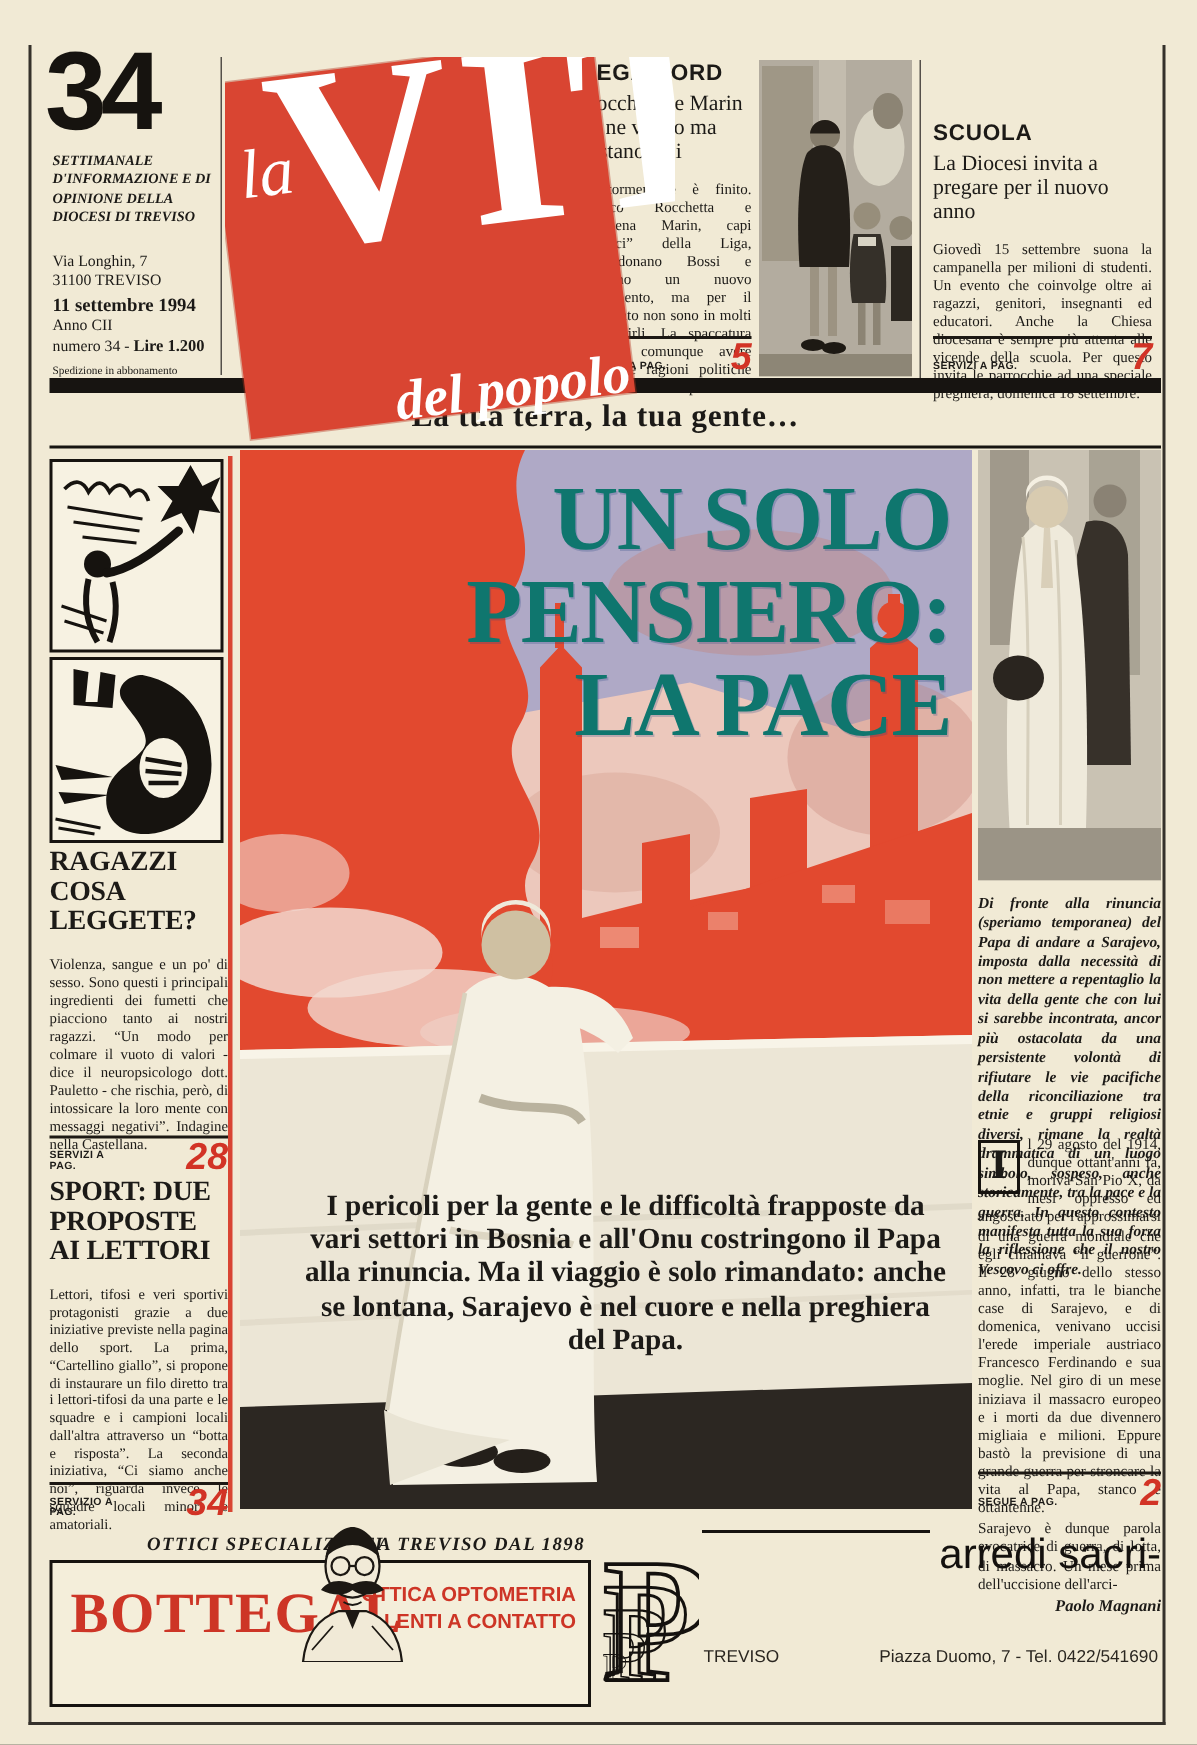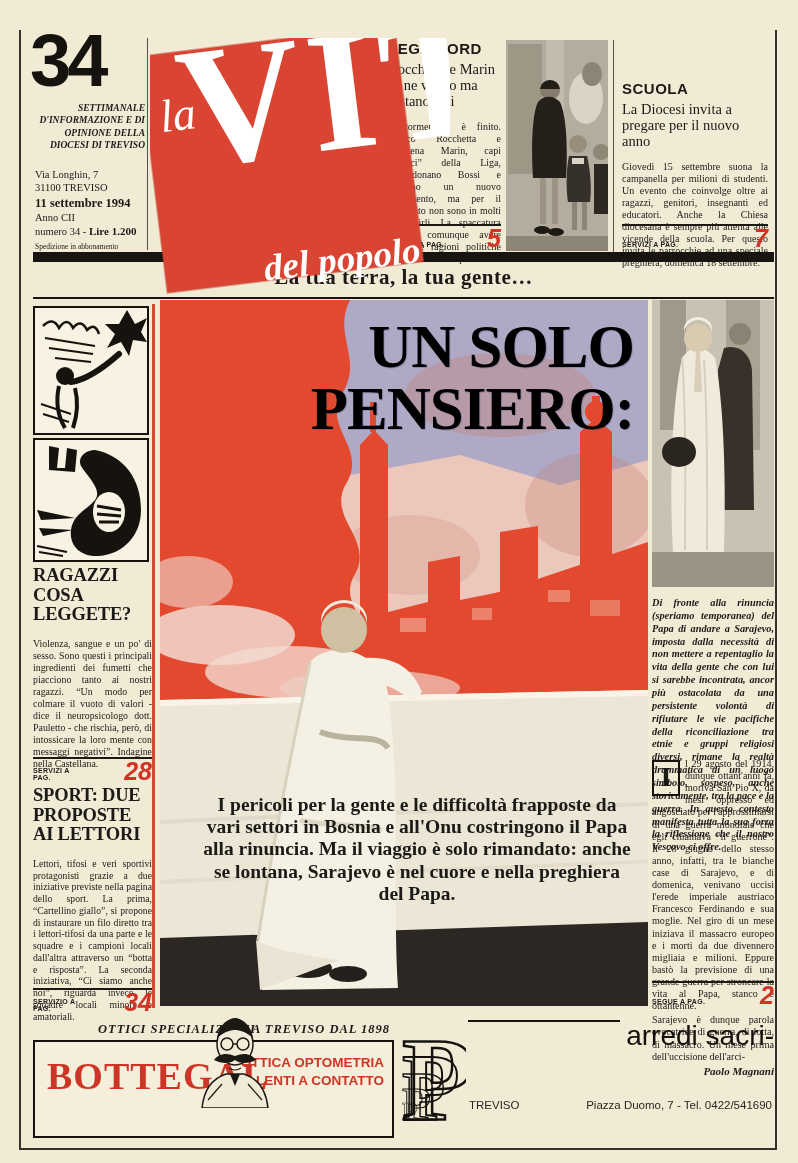--- a/index.html
+++ b/index.html
@@ -4,21 +4,21 @@
 <style>
   html,body{margin:0;padding:0;background:#8a8578;}
   .page{position:relative;width:798px;height:1163px;background:#f1ead5;overflow:hidden;
         font-family:"Liberation Serif",serif;color:#1c1a17;margin:0 auto;}
   .abs{position:absolute;}
   
   .edge{background:#35312b;}
   
   .issue-number{left:30px;top:24px;font-family:"Liberation Sans",sans-serif;font-weight:900;
                 font-size:74px;line-height:1;letter-spacing:-4px;color:#16130f;}
-  .tagline{left:35px;top:102px;width:110px;font-style:italic;font-weight:bold;font-size:9.5px;line-height:1.3;text-align:right;}
+  .tagline{left:35px;top:102px;width:110px;font-style:italic;font-weight:bold;font-size:9.5px;line-height:1.3;}
   .address{left:35px;top:168px;font-size:10.5px;line-height:1.25;}
   .date-line{left:35px;top:196px;font-weight:bold;font-size:12.5px;}
   .anno-line{left:35px;top:212px;font-size:10.5px;}
   .num-line{left:35px;top:225px;font-size:10.5px;}
   .num-line b{font-size:11px;}
   .mailing{left:35px;top:242px;width:110px;font-size:7.5px;line-height:1.3;}
   .vrule{background:#55504a;width:1px;}
   
   .logo{left:152px;top:40px;width:258px;height:238px;background:#d94532;transform:rotate(-7deg);
         z-index:6;box-shadow:0 0 0 1px rgba(180,50,30,.4);}
@@ -41,21 +41,21 @@
   .banner{left:33px;top:265px;width:741px;text-align:center;font-weight:bold;font-size:21px;letter-spacing:.5px;}
   .thinrule{left:33px;top:297px;width:741px;height:2px;background:#171411;}
   
   .panel{border:2px solid #16130f;background:#f7f2e2;}
   .redrule{left:152px;top:304px;width:3px;height:704px;background:#d94532;}
   .lc-title{width:116px;font-weight:bold;font-size:18.5px;line-height:1.06;letter-spacing:-.2px;}
   .lc-body{width:119px;font-size:9.9px;line-height:1.21;text-align:justify;}
   .lc-foot{width:119px;gap:46px;}
   
   .main-art{left:160px;top:300px;width:488px;height:706px;}
-  .headline{right:14px;top:16px;text-align:right;color:#000000;font-weight:bold;font-size:61px;
+  .headline{right:14px;top:16px;text-align:right;color:#0f766e;font-weight:bold;font-size:61px;
             line-height:1.02;letter-spacing:-1px;font-family:"Liberation Serif",serif;
             text-shadow:1px 1px 0 rgba(40,70,130,.25);}
   .caption{right:16px;top:494px;width:430px;text-align:center;font-weight:bold;font-size:19.5px;line-height:1.14;}
   
   .rc{left:652px;width:122px;}
   .rc-intro{font-style:italic;font-weight:bold;font-size:10.3px;line-height:1.25;text-align:justify;}
   .rc-body{font-size:10.1px;line-height:1.2;text-align:justify;}
   .dropcap{float:left;width:24px;height:32px;border:2px solid #16130f;margin:2px 5px 0 0;
            font-weight:bold;font-size:28px;line-height:30px;text-align:center;}
   .byline{text-align:right;font-style:italic;font-weight:bold;font-size:11px;margin-top:2px;}
@@ -236,20 +236,21 @@
       <path d="M140,520 C170,528 200,522 222,530" stroke="#ddd6c3" stroke-width="5" fill="none"></path>
       <circle cx="184" cy="330" r="23" fill="#cfc0a2"></circle>
       <path d="M161,326 a23,23 0 0 1 46,0 l0,-6 a23,20 0 0 0 -46,0 z" fill="#efe9da"></path>
       <ellipse cx="148" cy="668" rx="24" ry="10" fill="#241f1a"></ellipse>
       <ellipse cx="188" cy="674" rx="19" ry="8" fill="#241f1a"></ellipse>
       <path d="M96,640 C120,652 150,656 180,660 L100,690 Z" fill="#e9e4d4"></path>
     </svg>
     <div class="abs headline">
       <div>UN SOLO</div>
       <div>PENSIERO:</div>
+      <div>LA PACE</div>
     </div>
     <div class="abs caption">I pericoli per la gente e le difficoltà frapposte da vari settori in Bosnia e all'Onu costringono il Papa alla rinuncia. Ma il viaggio è solo rimandato: anche se lontana, Sarajevo è nel cuore e nella preghiera del Papa.</div>
   </div>
 
   <div class="abs rc" style="top:300px;height:287px;">
     <svg width="122" height="287" viewBox="0 0 122 287">
       <rect width="122" height="287" fill="#c9c2b3"></rect>
       <rect x="8" y="0" width="26" height="130" fill="#8f887a" opacity=".7"></rect>
       <rect x="74" y="0" width="34" height="150" fill="#958d7e" opacity=".6"></rect>
       <circle cx="88" cy="34" r="11" fill="#8a8274"></circle>

